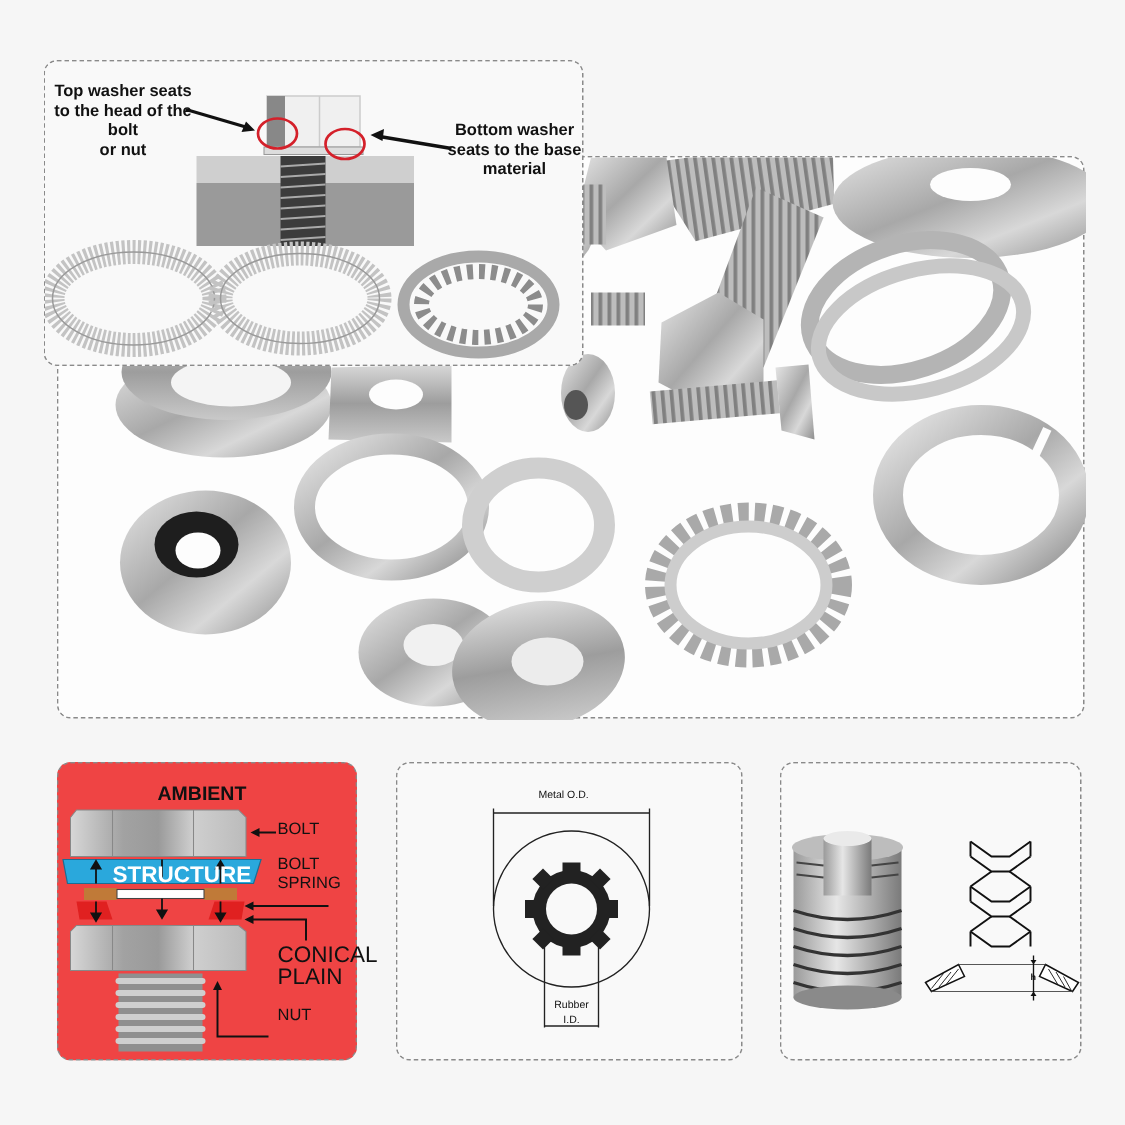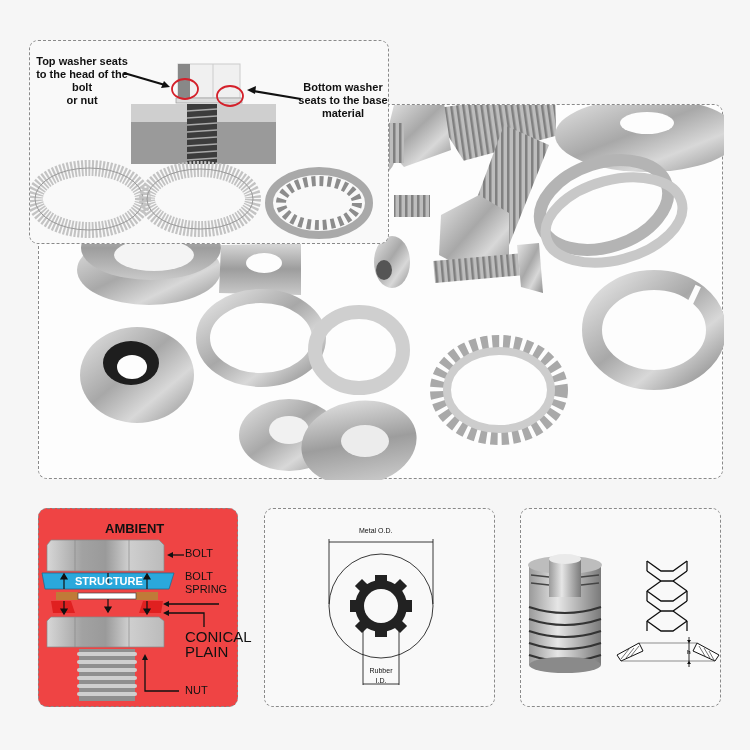--- a/index.html
+++ b/index.html
@@ -232,26 +232,26 @@
       <polygon points="124,95 130,92 130,98"></polygon>
       <polygon points="124,104 130,101 130,107"></polygon>
       <polygon points="106,145 103,151 109,151"></polygon>
     </g>
   </svg>
   <div class="lbl" style="left:146px;top:38px;font-size:11px;">BOLT</div>
   <div class="lbl" style="left:146px;top:61px;font-size:11px;line-height:13px;">
     <div>BOLT</div>
     <div>SPRING</div>
   </div>
-  <div class="lbl" style="left:36px;top:66px;font-size:11px;font-weight:bold;color:#fff;">STRUCTURE</div>
+  <div class="lbl" style="left:36px;top:66px;font-size:15px;font-weight:bold;color:#fff;">STRUCTURE</div>
   <div class="lbl" style="left:146px;top:120px;font-size:15px;line-height:15px;">
     <div>CONICAL</div>
     <div>PLAIN</div>
   </div>
-  <div class="lbl" style="left:146px;top:175px;font-size:11px;">NUT</div>
+  <div class="lbl" style="left:146px;top:162px;font-size:11px;">NUT</div>
 </div>
 
 <div class="frame" style="left:264px;top:508px;width:231px;height:199px;background:#f9f9f9;">
   <div class="lbl" style="left:94px;top:18px;font-size:7px;">Metal O.D.</div>
   <svg class="abs" style="left:0;top:0;" width="231" height="199" viewBox="0 0 231 199">
     <g stroke="#222" stroke-width="0.9" fill="none">
       <line x1="64" y1="33" x2="168" y2="33"></line>
       <line x1="64" y1="30" x2="64" y2="95"></line>
       <line x1="168" y1="30" x2="168" y2="95"></line>
       <circle cx="116" cy="97" r="52"></circle>

